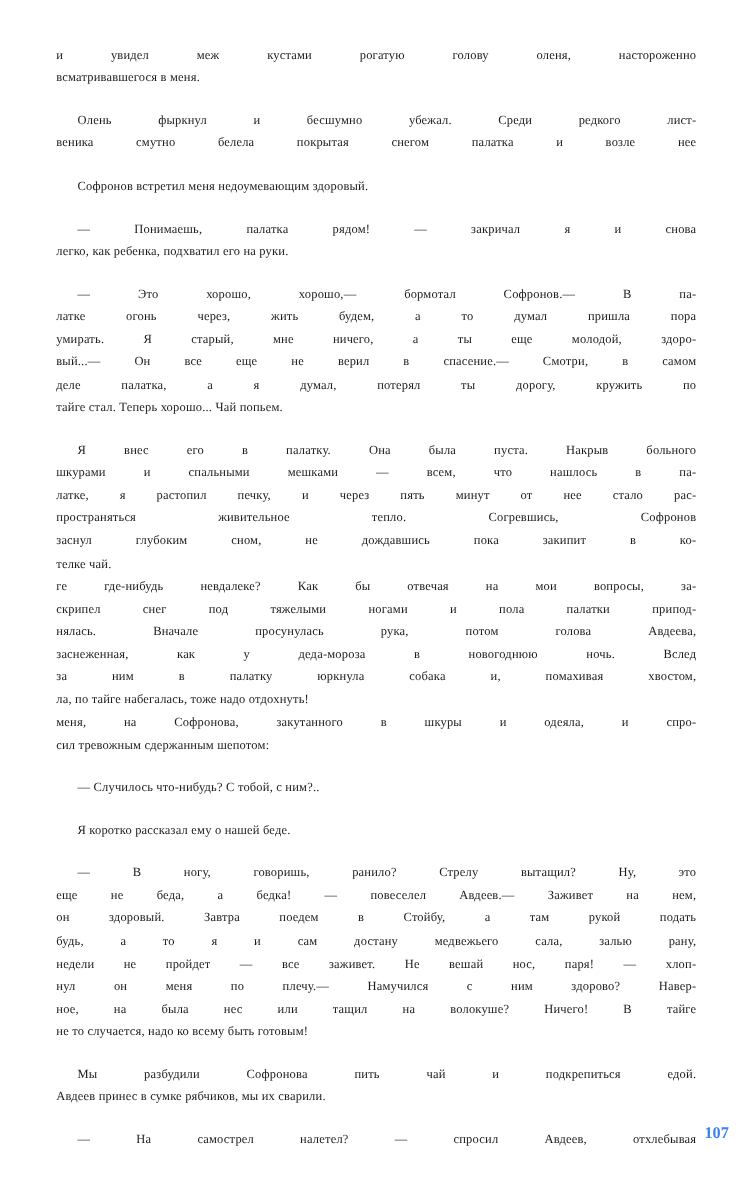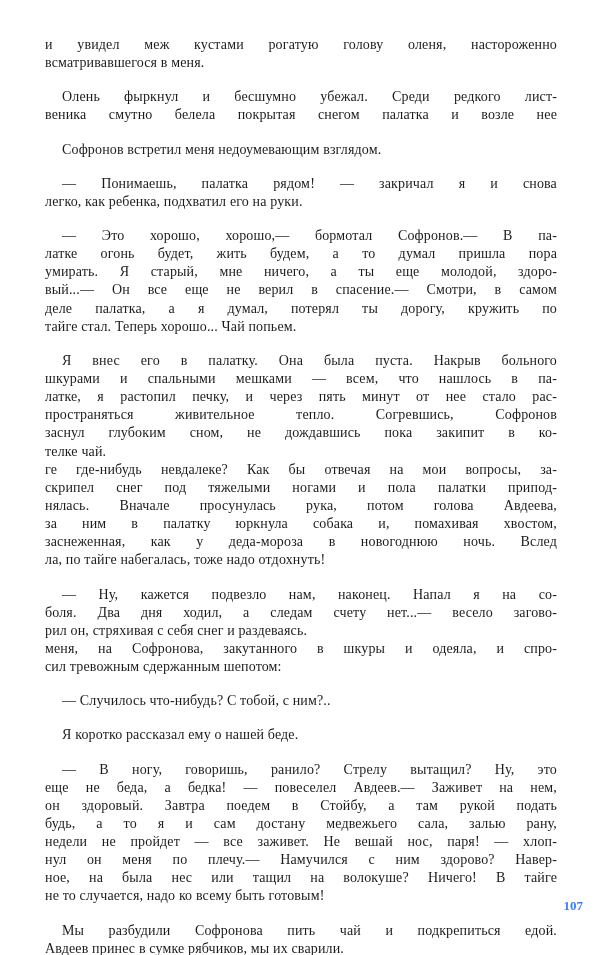--- a/index.html
+++ b/index.html
@@ -18,21 +18,21 @@
   .page-body {
     position: absolute;
     left: 45px;
     top: 36px;
     width: 512px;
   }
   .line {
     display: block;
     height: 18.15px;
     line-height: 18.15px;
-    font-size: 14px;
+    font-size: 10px;
     white-space: nowrap;
     text-align: justify;
     text-align-last: justify;
     letter-spacing: 0.15px;
   }
   .line.indent {
     padding-left: 17px;
     margin-top: 16px;
   }
   .line.last {
@@ -57,54 +57,49 @@
 <div class="page-body" id="page-body">
     <div class="paragraph">
       <span class="line">и увидел меж кустами рогатую голову оленя, настороженно</span>
       <span class="line last">всматривавшегося в меня.</span>
     </div>
     <div class="paragraph">
       <span class="line indent">Олень фыркнул и бесшумно убежал. Среди редкого лист-</span>
       <span class="line">веника смутно белела покрытая снегом палатка и возле нее</span>
     </div>
     <div class="paragraph">
-      <span class="line indent last">Софронов встретил меня недоумевающим взглядом.</span>
+      <span class="line indent last">Софронов встретил меня недоумевающим здоровый.</span>
     </div>
     <div class="paragraph">
       <span class="line indent">— Понимаешь, палатка рядом! — закричал я и снова</span>
       <span class="line last">легко, как ребенка, подхватил его на руки.</span>
     </div>
     <div class="paragraph">
       <span class="line indent">— Это хорошо, хорошо,— бормотал Софронов.— В па-</span>
-      <span class="line">латке огонь будет, жить будем, а то думал пришла пора</span>
+      <span class="line">латке огонь через, жить будем, а то думал пришла пора</span>
       <span class="line">умирать. Я старый, мне ничего, а ты еще молодой, здоро-</span>
       <span class="line">вый...— Он все еще не верил в спасение.— Смотри, в самом</span>
       <span class="line">деле палатка, а я думал, потерял ты дорогу, кружить по</span>
       <span class="line last">тайге стал. Теперь хорошо... Чай попьем.</span>
     </div>
     <div class="paragraph">
       <span class="line indent">Я внес его в палатку. Она была пуста. Накрыв больного</span>
       <span class="line">шкурами и спальными мешками — всем, что нашлось в па-</span>
       <span class="line">латке, я растопил печку, и через пять минут от нее стало рас-</span>
       <span class="line">пространяться живительное тепло. Согревшись, Софронов</span>
       <span class="line">заснул глубоким сном, не дождавшись пока закипит в ко-</span>
       <span class="line last">телке чай.</span>
     </div>
     <div class="paragraph">
       <span class="line">ге где-нибудь невдалеке? Как бы отвечая на мои вопросы, за-</span>
       <span class="line">скрипел снег под тяжелыми ногами и пола палатки припод-</span>
       <span class="line">нялась. Вначале просунулась рука, потом голова Авдеева,</span>
+      <span class="line">заснеженная, как у деда-мороза в новогоднюю ночь. Вслед</span>
       <span class="line">за ним в палатку юркнула собака и, помахивая хвостом,</span>
-      <span class="line">заснеженная, как у деда-мороза в новогоднюю ночь. Вслед</span>
       <span class="line last">ла, по тайге набегалась, тоже надо отдохнуть!</span>
-    </div>
-    <div class="paragraph">
-      <span class="line indent">— Ну, кажется подвезло нам, наконец. Напал я на со-</span>
-      <span class="line">боля. Два дня ходил, а следам счету нет...— весело загово-</span>
-      <span class="line last">рил он, стряхивая с себя снег и раздеваясь.</span>
     </div>
     <div class="paragraph">
       <span class="line">меня, на Софронова, закутанного в шкуры и одеяла, и спро-</span>
       <span class="line last">сил тревожным сдержанным шепотом:</span>
     </div>
     <div class="paragraph">
       <span class="line indent last">— Случилось что-нибудь? С тобой, с ним?..</span>
     </div>
     <div class="paragraph">
       <span class="line indent last">Я коротко рассказал ему о нашей беде.</span>

